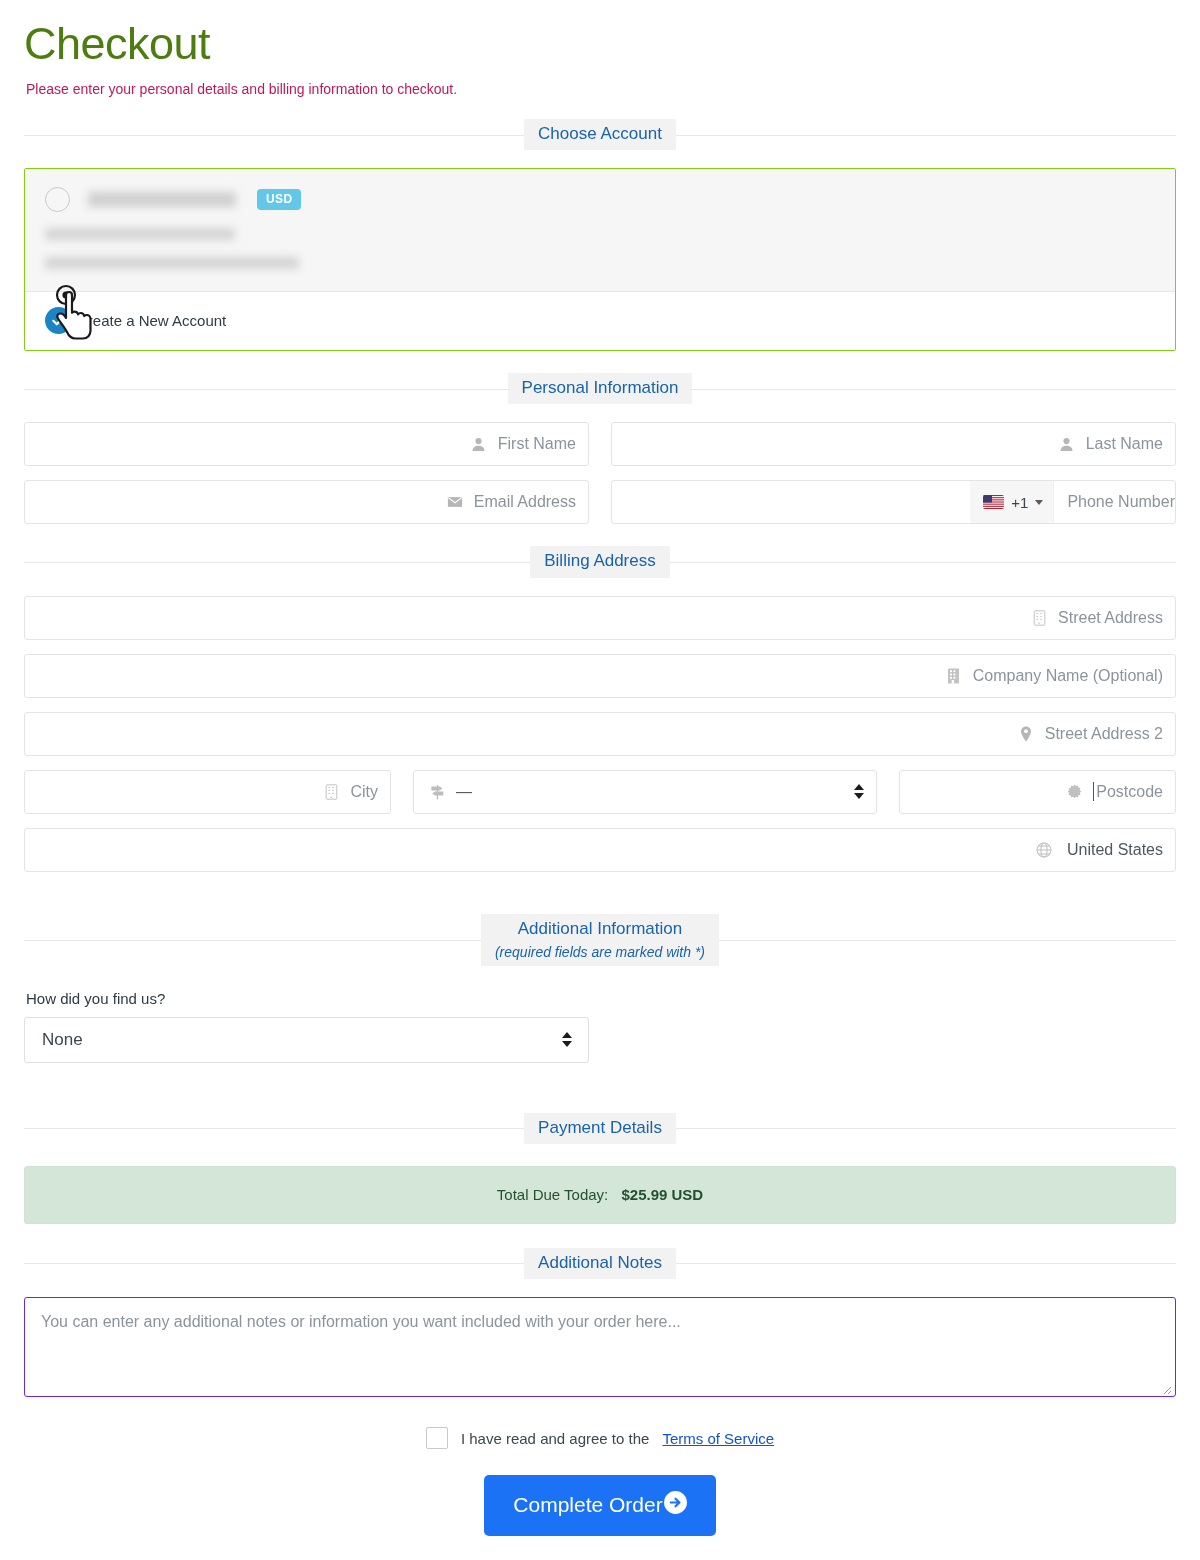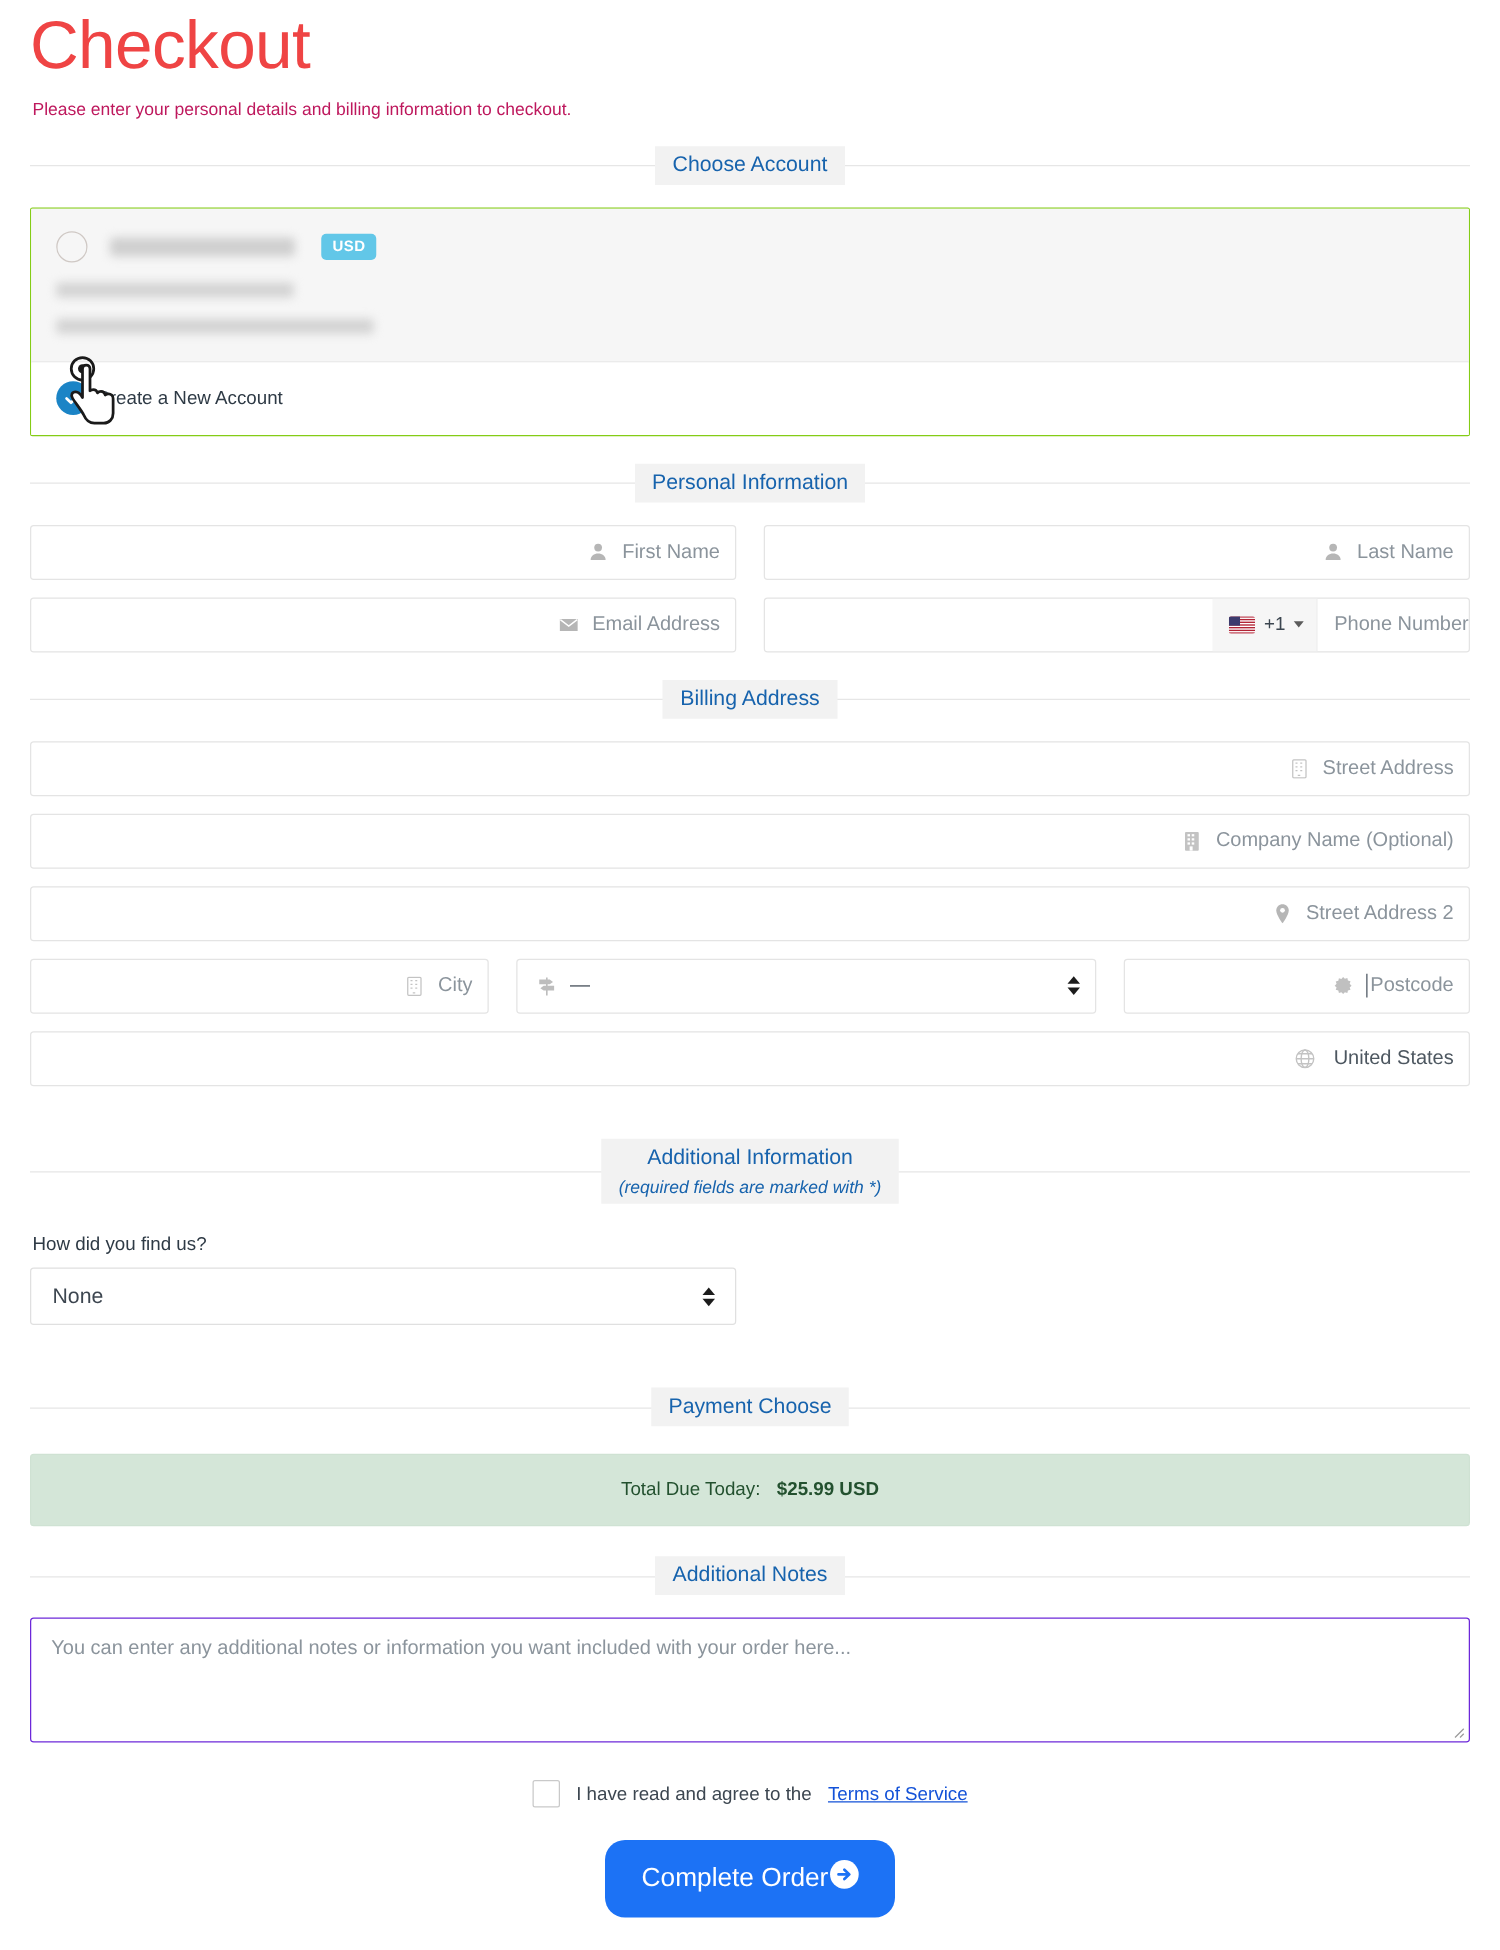--- a/index.html
+++ b/index.html
@@ -8,26 +8,26 @@
     background: #ffffff;
     font-family: "Liberation Sans", sans-serif;
     color: #2e3a45;
   }
   body { width: 1200px; height: 1560px; position: relative; overflow: hidden; }
 
   .page { padding: 0 24px; }
 
   
   .page-title {
-    font-size: 54px;
+    font-size: 45px;
     font-weight: 400;
     line-height: 1.05;
     margin: 0;
-    padding-top: 8px;
-    color: #ef4444;
+    padding-top: 20px;
+    color: #4d7c0f;
     letter-spacing: -0.5px;
   }
   .page-sub {
     font-size: 14px;
     color: #be185d;
     margin: 14px 0 0 2px;
   }
 
   
   .legend-wrap {
@@ -303,21 +303,21 @@
   }
   .tos-link { color: #1352d8; text-decoration: underline; }
 
   .submit-wrap { text-align: center; margin-top: 26px; }
   .submit-btn {
     display: inline-flex;
     align-items: center;
     background: #1c72f5;
     color: #ffffff;
     border: none;
-    border-radius: 16px;
+    border-radius: 5px;
     font-family: "Liberation Sans", sans-serif;
     font-size: 21px;
     padding: 15px 28px 16px 29px;
     cursor: pointer;
   }
 </style>
 </head>
 <body>
 
 <div class="page">
@@ -554,21 +554,21 @@
   <div class="howfind-label">How did you find us?</div>
   <div class="plain-select">
     <span>None</span>
     <span class="select-stack">
       <span class="tri-up"></span>
         <span class="tri-dn"></span>
     </span>
   </div>
 
   <div class="legend-wrap" style="margin-top:50px;margin-bottom:22px;">
-    <span class="legend">Payment Choose</span>
+    <span class="legend">Payment Details</span>
   </div>
 
   <div class="total-box">
     <span>Total Due Today:</span>
     <span class="amt">$25.99 USD</span>
   </div>
 
   <div class="legend-wrap" style="margin-top:24px;margin-bottom:18px;">
     <span class="legend">Additional Notes</span>
   </div>

